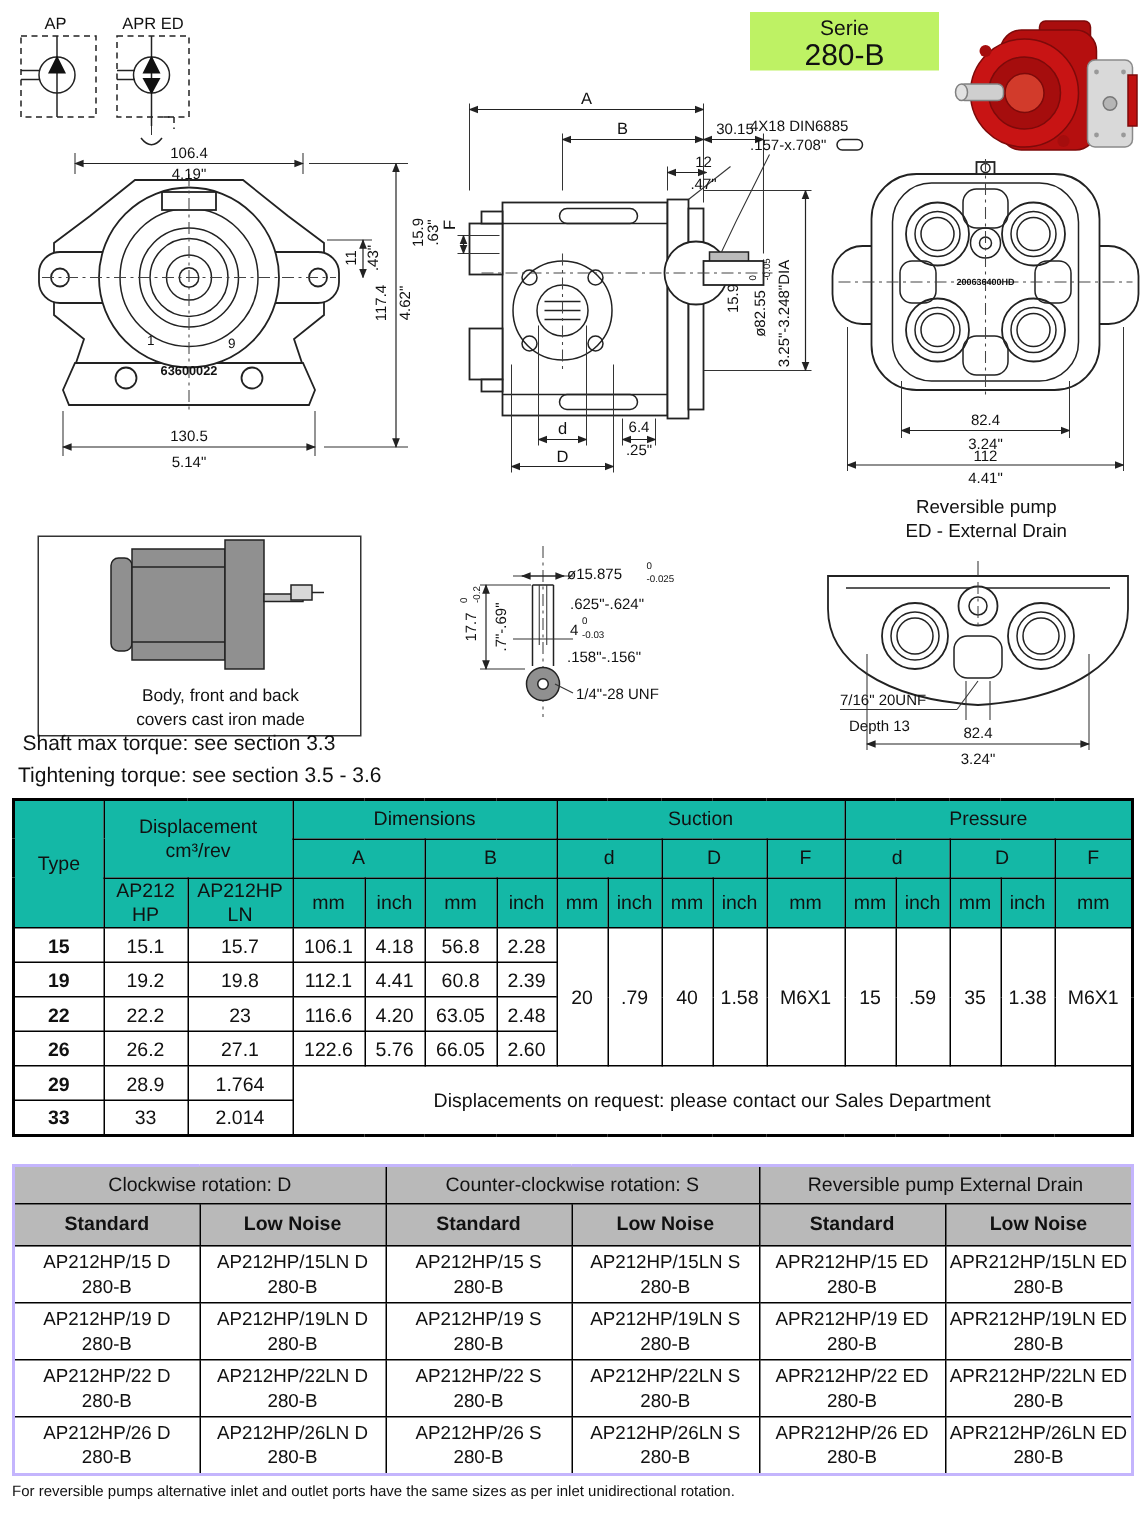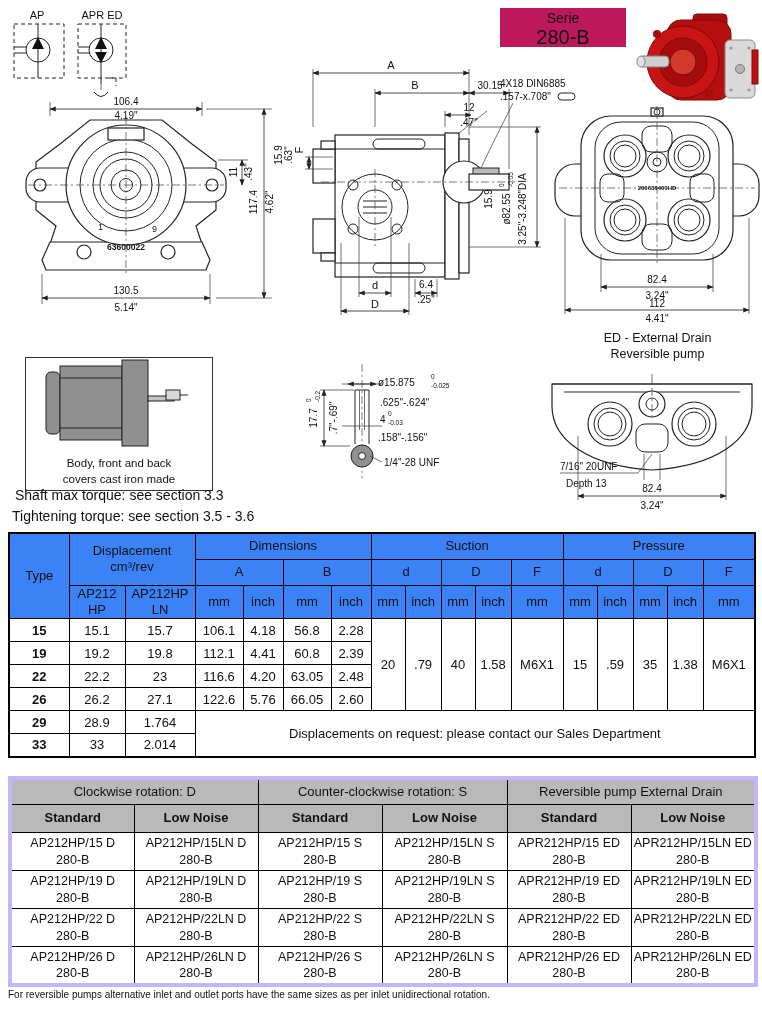--- a/index.html
+++ b/index.html
@@ -12,36 +12,36 @@
   .lbltxt{font-size:11px;}
   .toltxt{font-size:6.5px;}
   .sertxt{font-size:8.5px;font-weight:bold;}
   .marktxt{font-size:6px;font-weight:bold;}
   .ol{fill:#fff;stroke:#222;stroke-width:1.2;}
   .ln{fill:none;stroke:#222;stroke-width:1;}
   .thin{fill:none;stroke:#333;stroke-width:0.7;}
   .cl{fill:none;stroke:#444;stroke-width:0.7;stroke-dasharray:8 3 2 3;}
   .dsh{fill:none;stroke:#222;stroke-width:1;stroke-dasharray:4 3;}
   .dl{stroke:#222;stroke-width:0.8;fill:none;}
-  .serie-box{background:#be185d;text-align:center;line-height:1.15;padding-top:2px;}
+  .serie-box{background:#bef264;text-align:center;line-height:1.15;padding-top:2px;}
   .serie-box .s1{font-size:14px;}
   .serie-box .s2{font-size:20px;}
-  .body-box{border:1px solid #333;}
+  .body-box{border:1px solid #333;padding-left:28px;}
   .body-box .cap{font-size:11.5px;text-align:center;line-height:1.35;margin-top:2px;}
   .note{font-size:14px;}
   .rev-title{font-size:12.5px;text-align:center;line-height:1.3;}
   .pre{white-space:pre-line;}
   table{border-collapse:collapse;table-layout:fixed;background:#fff;}
   .t1{font-size:13px;border:2px solid #000;}
   .t1 th,.t1 td{border:1px solid #000;text-align:center;vertical-align:middle;padding:0;overflow:hidden;}
-  .t1 thead th{background:#3b82f6;font-weight:400;line-height:1.25;}
+  .t1 thead th{background:#14b8a6;font-weight:400;line-height:1.25;}
   .t1 .hr1{height:26px;}.t1 .hr2{height:26px;}.t1 .hr3{height:24px;}
   .t1 tbody tr{height:23px;}
   .t1 .typec{font-weight:bold;}
-  .t2{font-size:12.5px;border:4px solid #c4b5fd;}
+  .t2{font-size:12.5px;border:2px solid #c4b5fd;}
   .t2 th,.t2 td{border:1px solid #000;text-align:center;vertical-align:middle;padding:0;line-height:1.3;}
   .t2 thead th{background:#b9b9b9;}
   .t2 .gh{font-weight:400;height:24px;font-size:13px;}
   .t2 .sh{font-weight:bold;height:27px;font-size:13px;}
   .t2 tbody tr{height:38px;}
   .footer{font-size:10px;}
 </style>
 </head>
 <body>
 
@@ -257,22 +257,22 @@
   <text x="104" y="193" text-anchor="middle" class="dimtxt">3.24"</text>
   <line x1="12" y1="112" x2="12" y2="208" class="thin"></line>
       <line x1="196" y1="112" x2="196" y2="208" class="thin"></line>
   <line x1="12" y1="204" x2="196" y2="204" class="dl" marker-start="url(#arr)" marker-end="url(#arr)"></line>
   <text x="104" y="201" text-anchor="middle" class="dimtxt">112</text>
   <text x="104" y="216" text-anchor="middle" class="dimtxt">4.41"</text>
 </svg>
 
 
 <div class="abs rev-title" style="left:555px;top:330px;width:205px">
+  <div>Reversible pump</div>
   <div>ED - External Drain</div>
-  <div>Reversible pump</div>
 </div>
 
 
 <svg class="abs" style="left:548px;top:366px" width="214" height="148">
   <path d="M4,18 L4,40 C4,74 40,100 104,104 C168,100 204,74 204,40 L204,18 Z" class="ol"></path>
   <line x1="4" y1="18" x2="204" y2="18" class="ln"></line>
   <line x1="16" y1="26" x2="192" y2="26" class="ln"></line>
   <circle cx="62" cy="58" r="22" class="ol"></circle>
       <circle cx="146" cy="58" r="22" class="ol"></circle>
   <circle cx="62" cy="58" r="16" class="ln"></circle>

